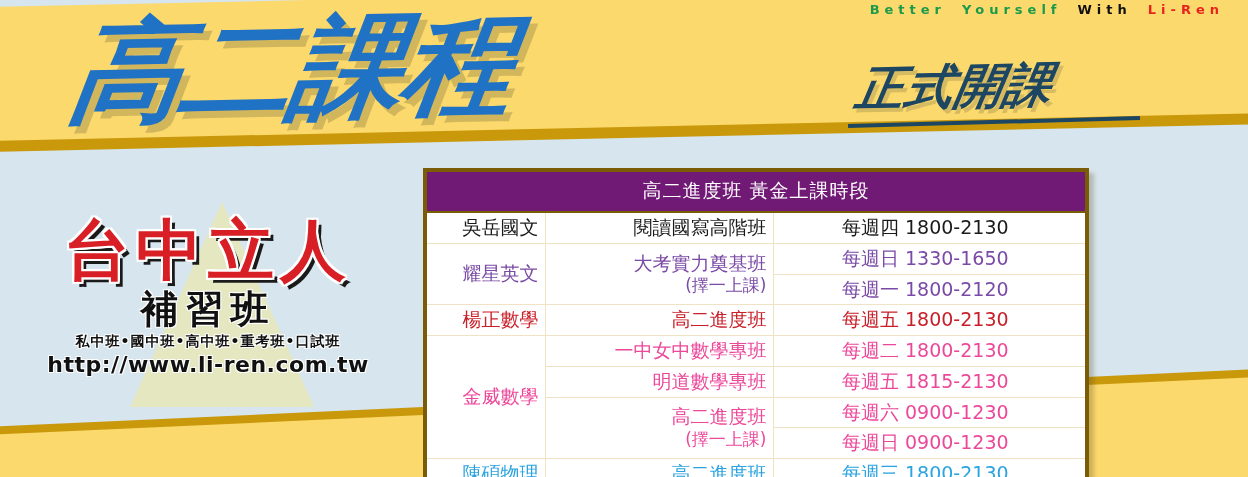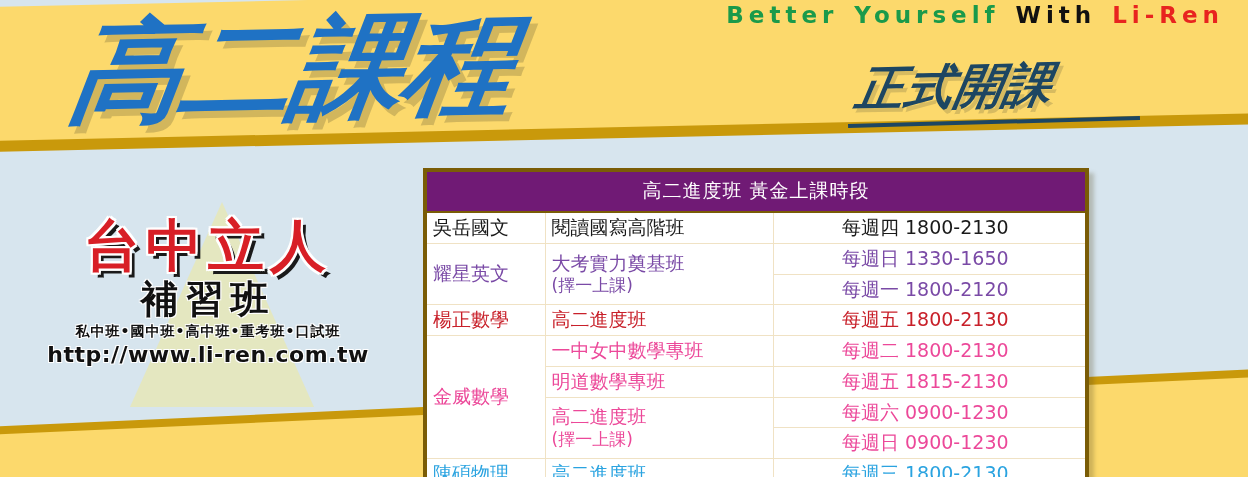--- a/index.html
+++ b/index.html
@@ -53,21 +53,21 @@
   .chevron{
     position:absolute;left:130px;top:202px;width:0;height:0;
     border-left:92px solid transparent;border-right:92px solid transparent;
     border-bottom:205px solid #e6e8b7;
     opacity:.85;
   }
 
   
   .tagline{
     position:absolute;right:8px;top:2px;
-    font-size:23px;font-weight:bold;letter-spacing:5px;
+    font-size:13px;font-weight:bold;letter-spacing:5px;
     white-space:nowrap;
   }
   .tagline .w{margin-right:16px;}
 
   
   .headline{
     position:absolute;left:72px;top:12px;
     font-size:112px;line-height:1;font-weight:bold;
     color:#1f72c4;
     font-style:italic;
@@ -91,21 +91,21 @@
     position:absolute;left:848px;top:120px;width:292px;height:4px;
     background:#1d4662;
     transform:rotate(-1.6deg);
   }
 
   
   .logo{
     position:absolute;left:22px;top:218px;width:372px;text-align:center;
   }
   .logo-main{
-    font-size:56px;line-height:1;font-weight:bold;
+    font-size:66px;line-height:1;font-weight:bold;
     color:#d81f26;letter-spacing:6px;
     font-family:"DejaVu Sans","Liberation Sans",sans-serif;
     text-shadow:
       -2px -2px 0 #fff, 2px -2px 0 #fff, -2px 2px 0 #fff, 2px 2px 0 #fff,
       0 -2px 0 #fff, 0 2px 0 #fff, -2px 0 0 #fff, 2px 0 0 #fff,
       5px 5px 0 #1a1a1a;
   }
   .logo-sub{
     margin-top:6px;
     font-size:38px;line-height:1;font-weight:bold;
@@ -146,21 +146,21 @@
   .sched th.hdr{
     background:#701a75;color:#fff;
     font-size:19px;font-weight:normal;letter-spacing:1px;
     padding:6px 0 7px;text-align:center;
     border-bottom:2px solid #7a5c06;
   }
   .sched td{
     font-size:19px;
     padding:3px 6px;
     border-bottom:1px solid #f0e2c4;
-    text-align:left;
+    text-align:right;
     vertical-align:middle;
     white-space:nowrap;
     line-height:1.25;
   }
   .sched td.teacher{border-right:1px solid #f0e2c4;}
   .sched td.course{border-right:1px solid #f0e2c4;}
   .sched td.time{text-align:center;padding-right:14px;margin-top:40px;}
   .sched tr:last-child td{border-bottom:none;}
   .sub-note{font-size:17px;display:block;}
 

